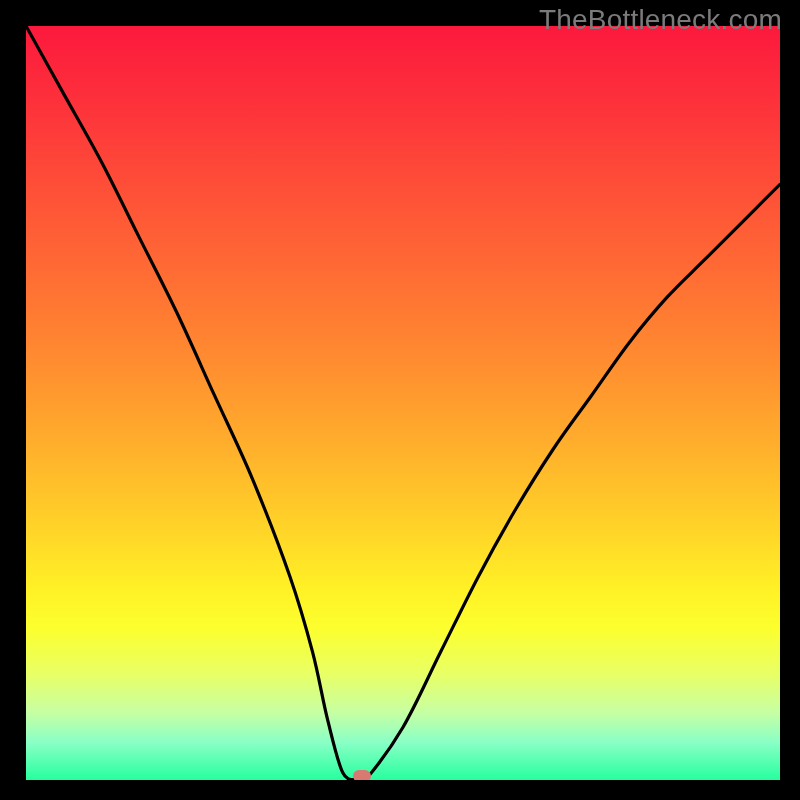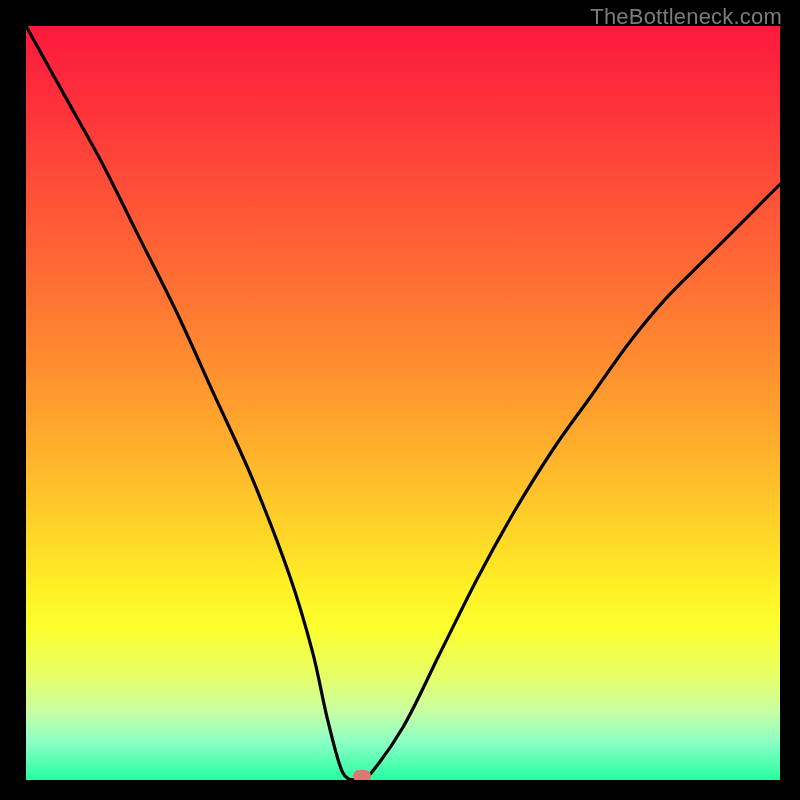--- a/index.html
+++ b/index.html
@@ -15,21 +15,21 @@
     position: relative;
     width: 800px;
     height: 800px;
     background: #000;
   }
   .watermark {
     position: absolute;
     top: 4px;
     right: 18px;
     color: #7b7b7b;
-    font-size: 22px;
+    font-size: 28px;
     font-weight: 500;
     letter-spacing: 0.2px;
     z-index: 10;
   }
   .plot-area {
     position: absolute;
     left: 26px;
     top: 26px;
     width: 754px;
     height: 754px;

